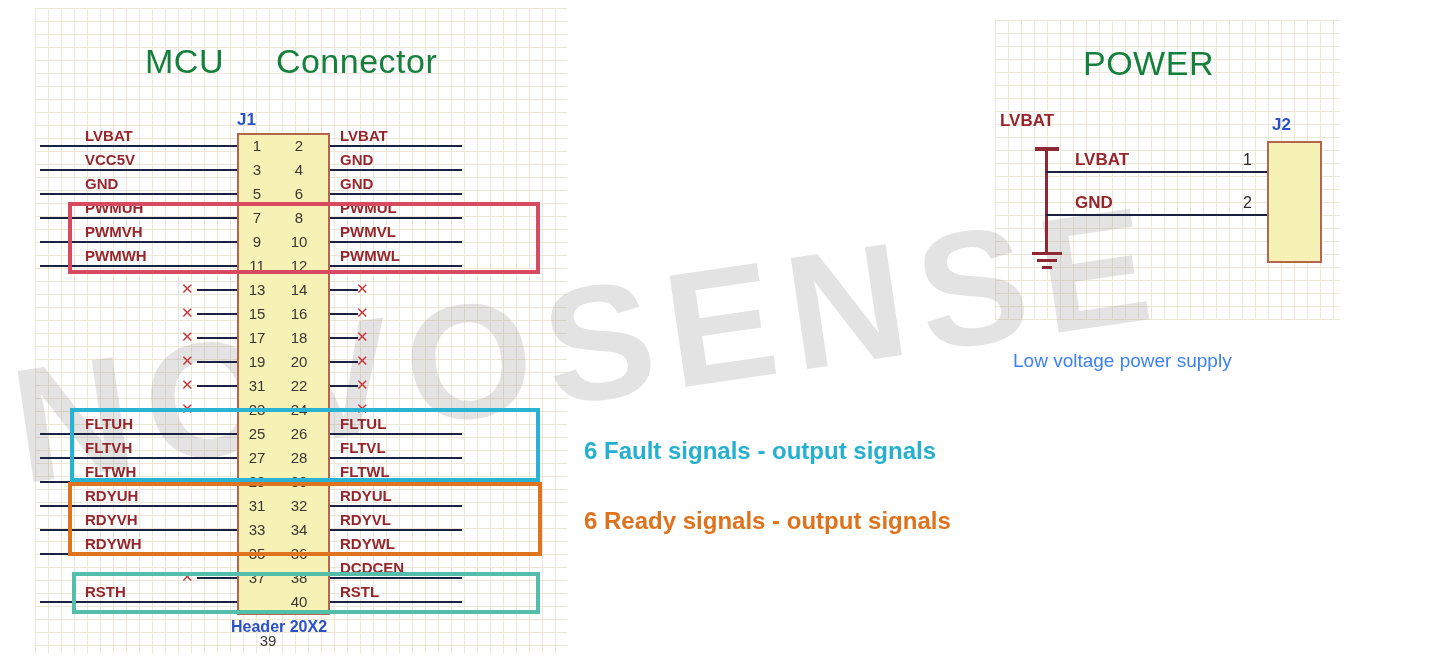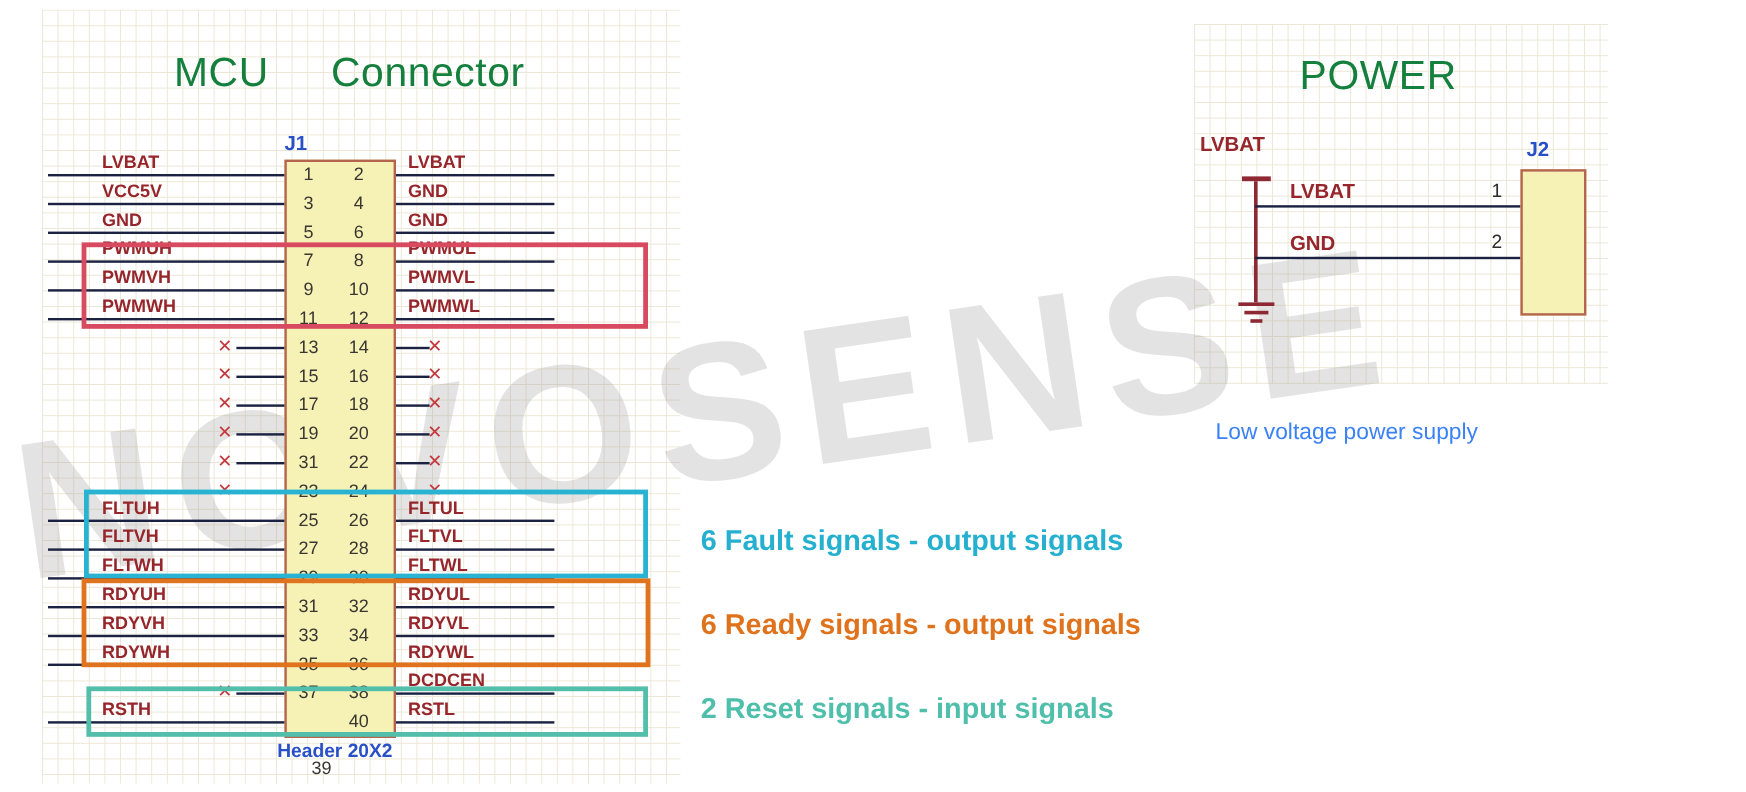--- a/index.html
+++ b/index.html
@@ -205,21 +205,20 @@
 
   <div class="ref-label" style="left:231px;top:618px;font-size:16px;">Header 20X2</div>
 
   <div class="box box-pwm"></div>
   <div class="box box-fault"></div>
   <div class="box box-ready"></div>
   <div class="box box-reset"></div>
 
   <div class="anno anno-fault">6 Fault signals - output signals</div>
   <div class="anno anno-ready">6 Ready signals - output signals</div>
-  <div class="anno anno-reset">2 Reset signals - input signals</div>
 
   <div class="sch-title" style="left:1083px;top:44px;">POWER</div>
 
   <div class="netlabel big" style="left:1000px;top:111px;z-index:2;">LVBAT</div>
 
   <div class="pwr" style="left:1035px;top:147px;width:24px;height:4px;"></div>
   <div class="pwr" style="left:1045px;top:151px;width:3px;height:101px;"></div>
 
   <div class="pwr" style="left:1032px;top:252px;width:30px;height:3px;"></div>
   <div class="pwr" style="left:1037px;top:259px;width:20px;height:3px;"></div>

